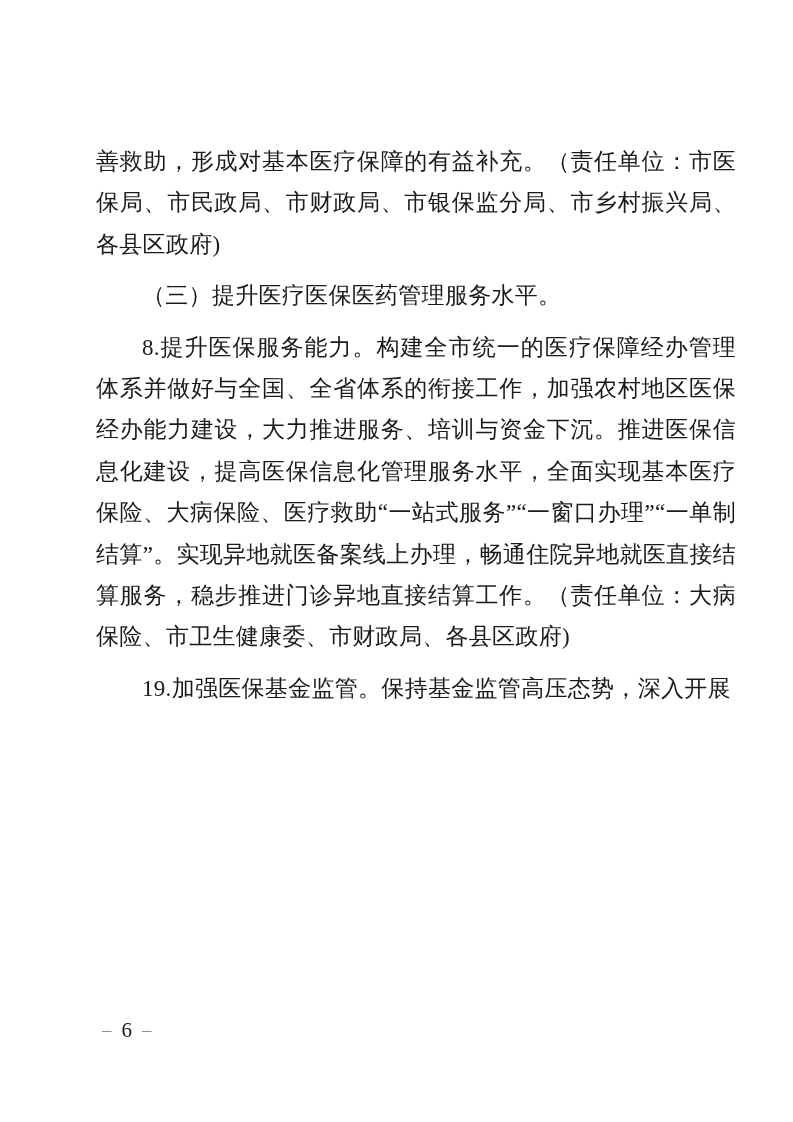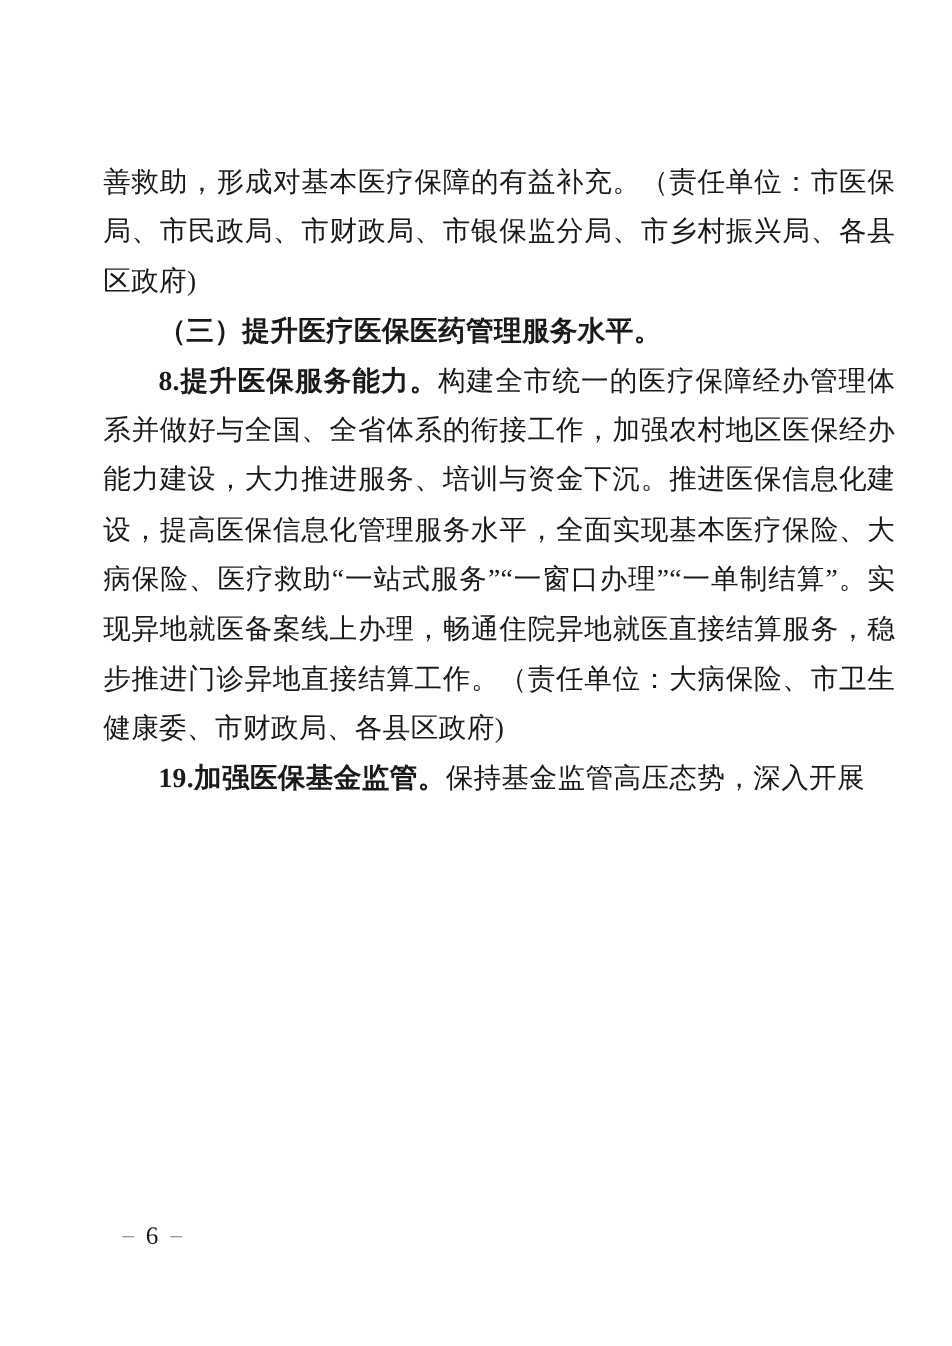--- a/index.html
+++ b/index.html
@@ -22,29 +22,29 @@
     left: 86px;
     top: 131px;
     width: 660px;
     font-size: 23px;
     line-height: 41.4px;
     text-align: justify;
     text-justify: inter-character;
     letter-spacing: 0.3px;
   }
   .para {
-    margin: 0;
+    margin: 10px;
     padding: 0;
     text-indent: 2em;
   }
   .para.continuation {
     text-indent: 0;
   }
   .lead {
-    font-weight: bold;
+    font-weight: normal;
   }
   .page-footer {
     position: absolute;
     left: 102px;
     top: 1016px;
     font-size: 21px;
     line-height: 28px;
     color: #222222;
     display: flex;
     align-items: center;

